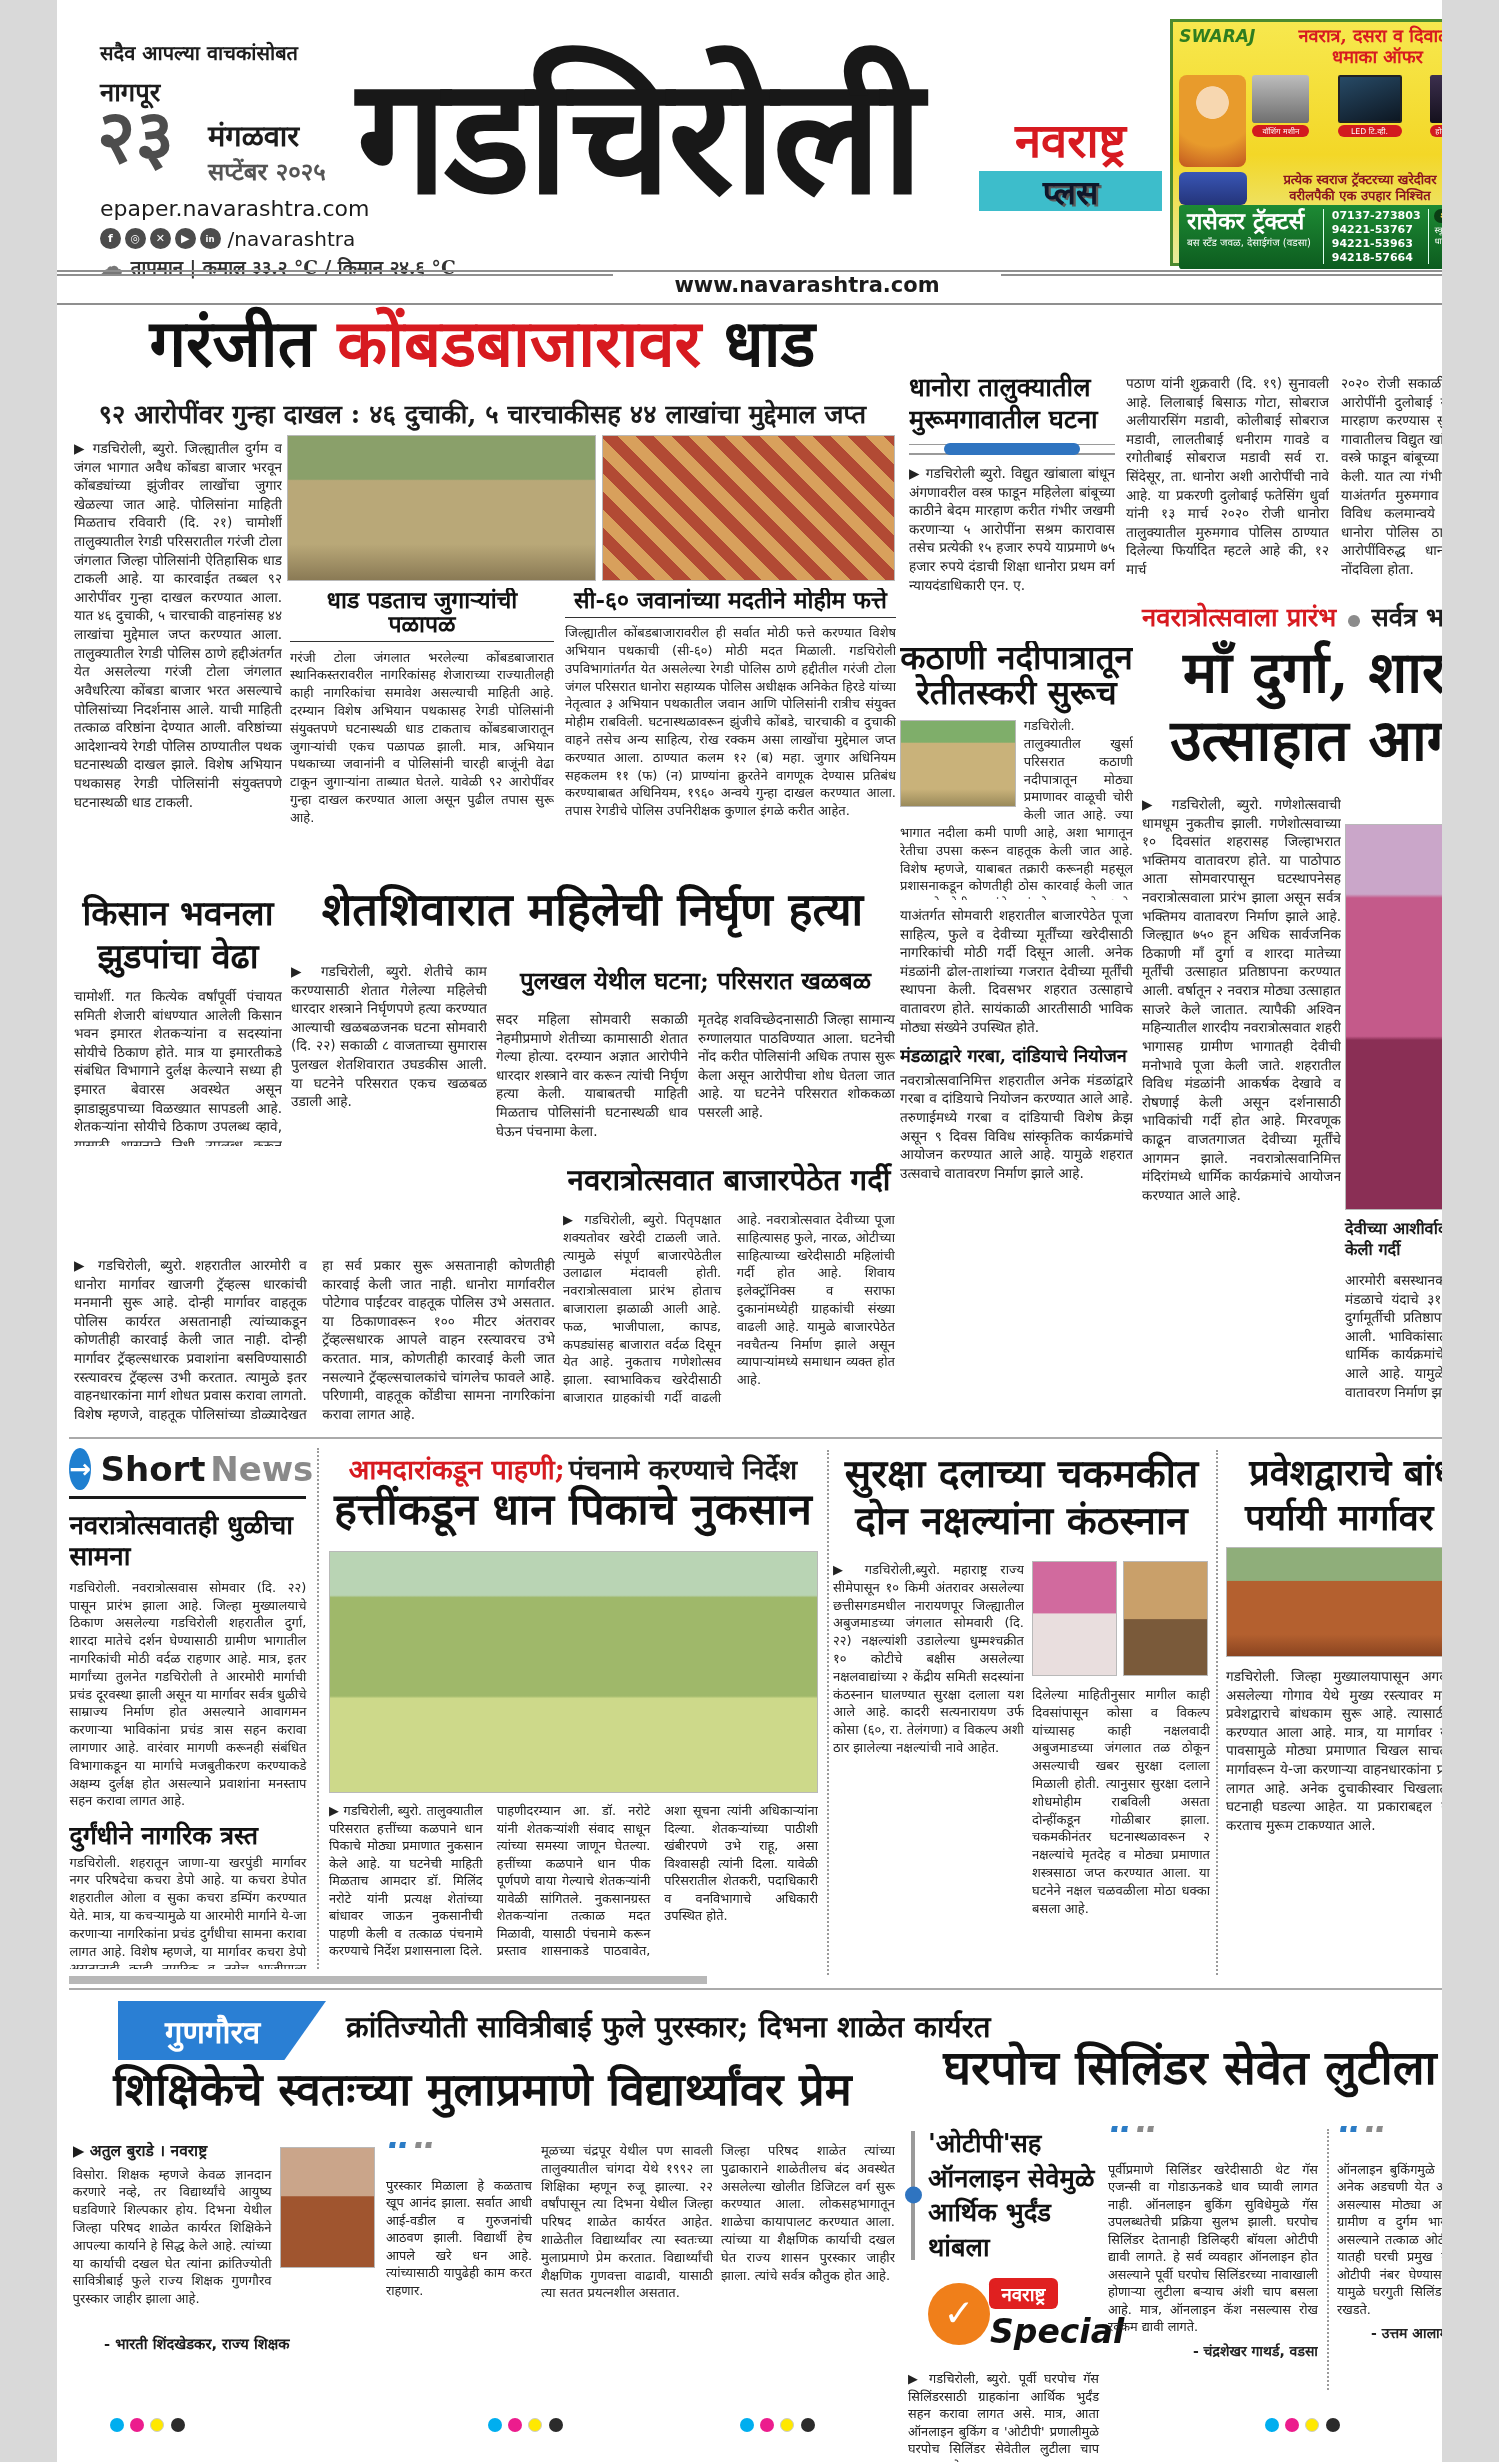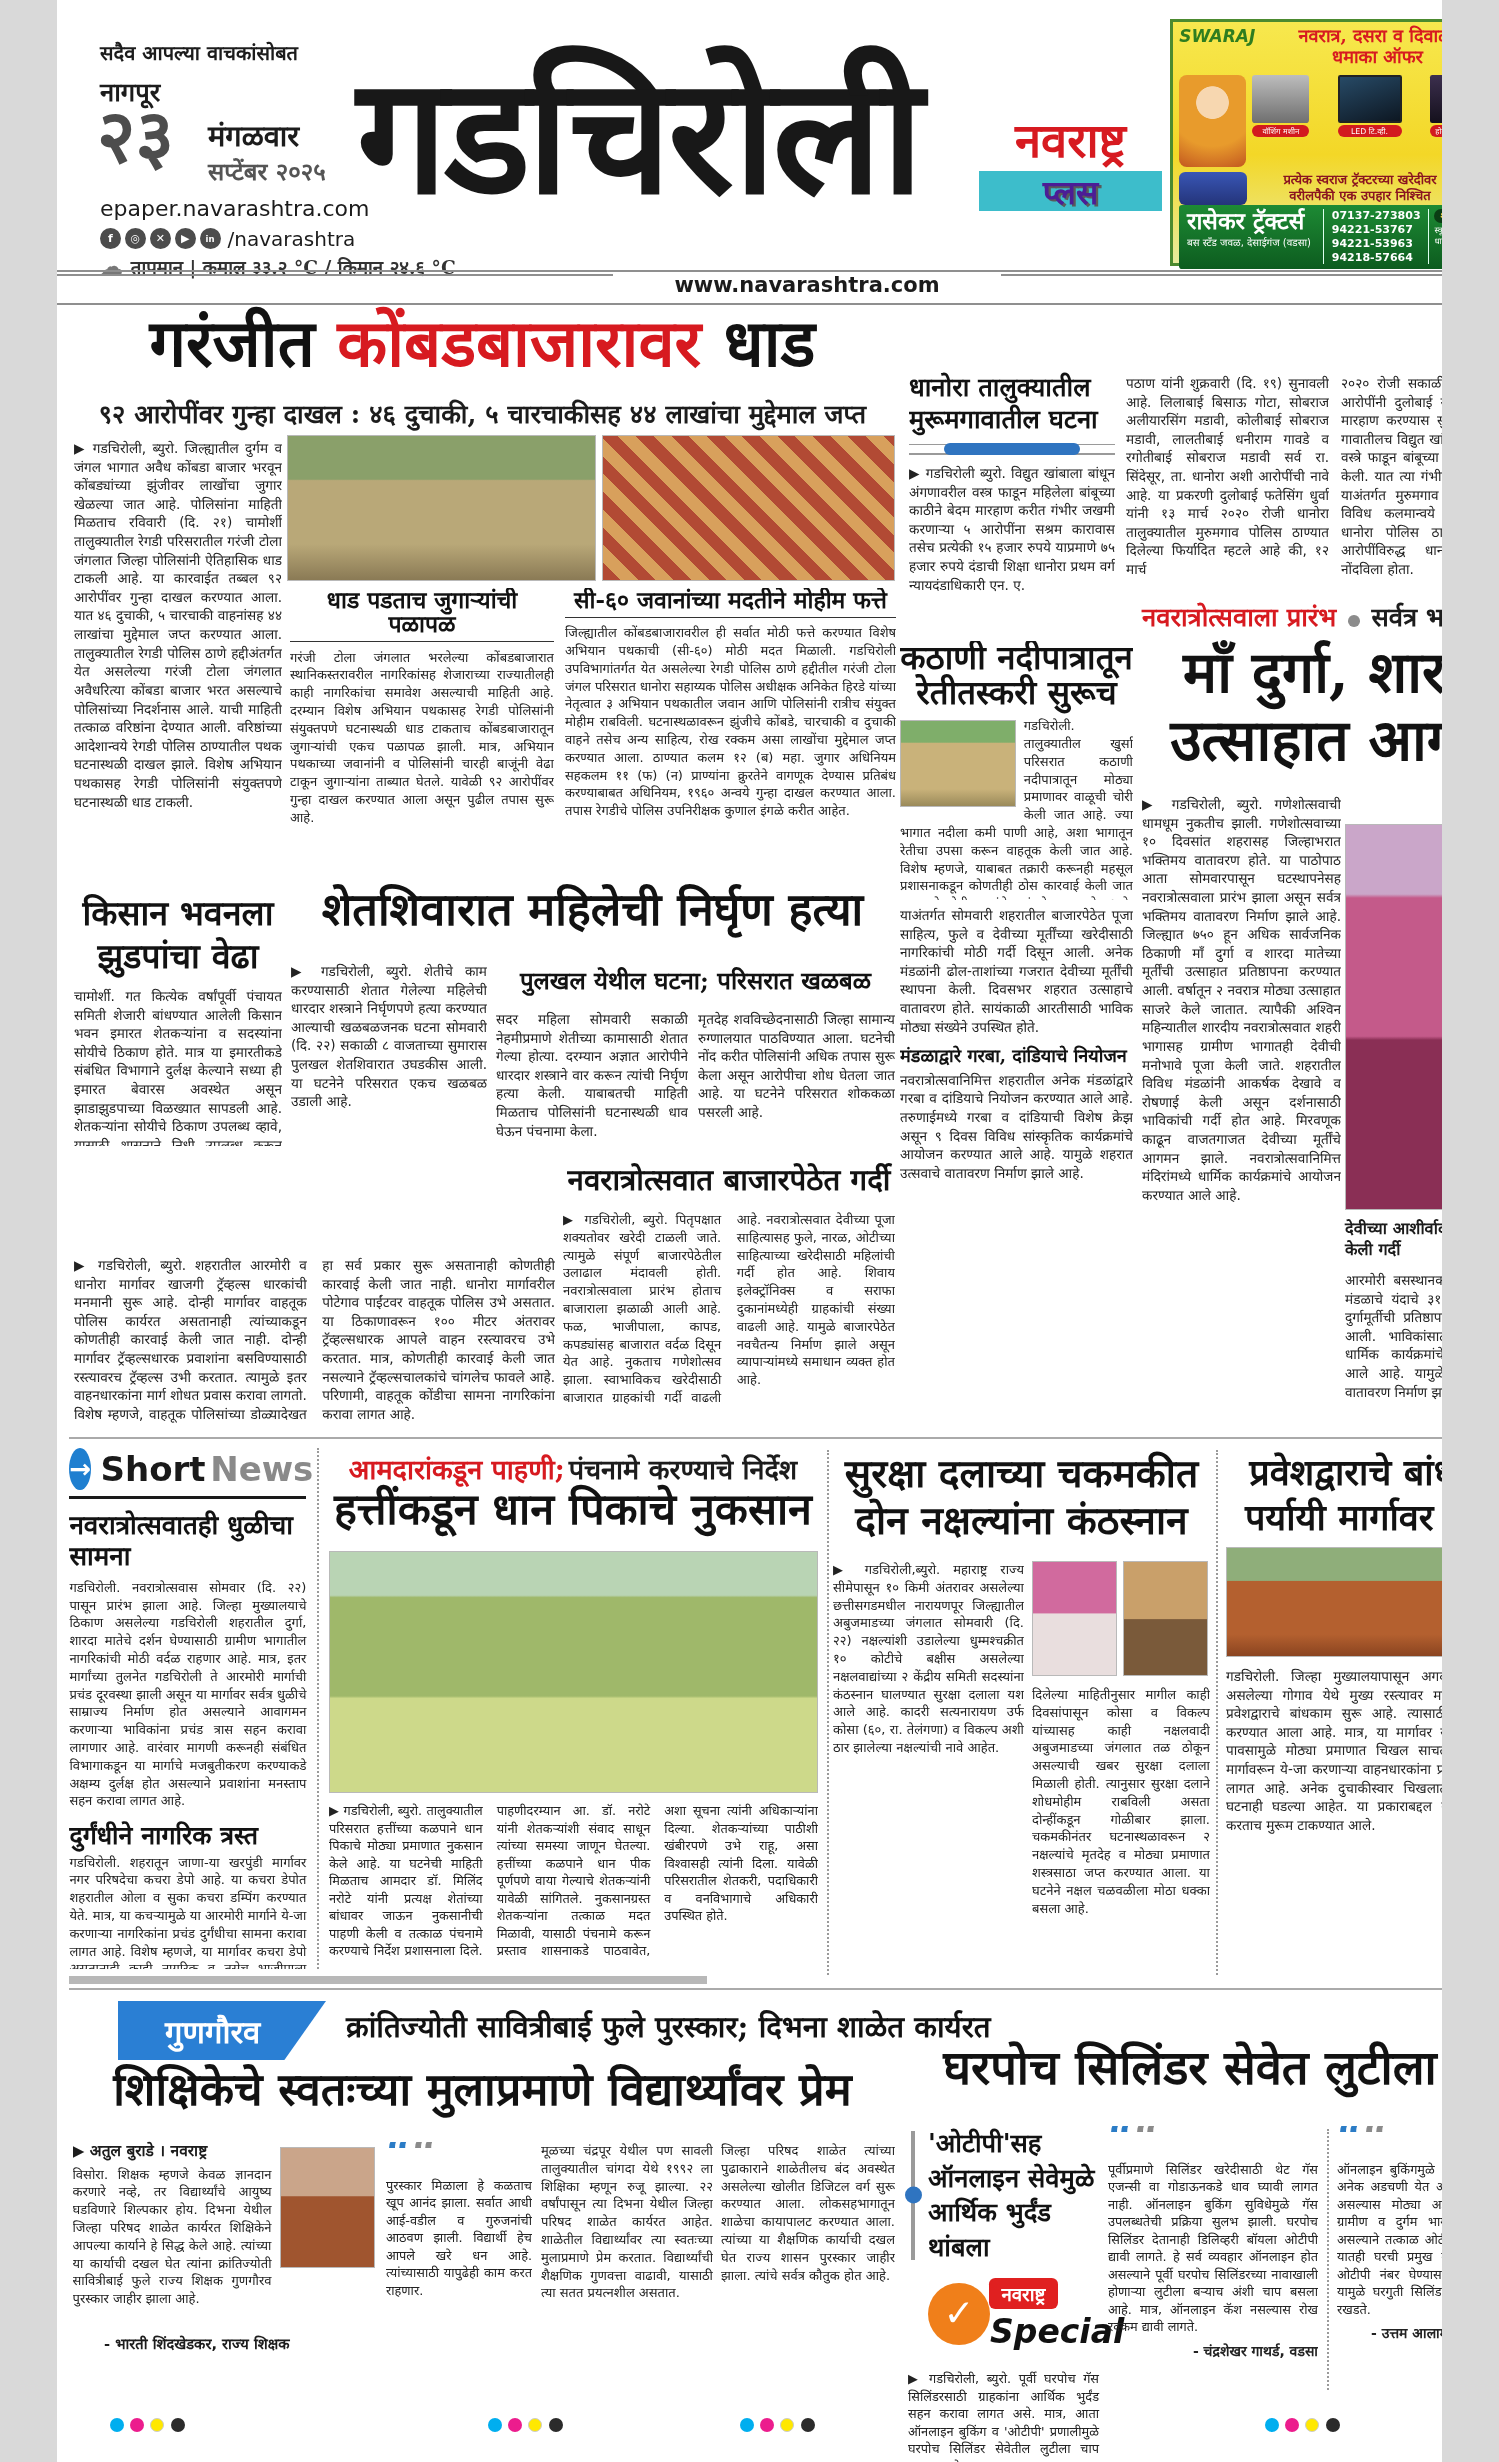--- a/index.html
+++ b/index.html
@@ -51,21 +51,21 @@
   <div class="abs" style="left:43px;top:253px;height:26px;display:flex;align-items:center;gap:7.8px;">
     <span style="font-size:23px;color:#777;">☁</span>
     <span class="serif" style="font-size:18.6px;font-weight:700;color:#333;">तापमान  |  कमाल ३३.२ °C / किमान २४.६ °C</span>
   </div>
 
   <div class="abs serif" style="left:248px;top:14px;width:667px;height:252px;font-size:161px;font-weight:900;letter-spacing:-3.1px;line-height:244px;text-align:center;color:#181818;">गडचिरोली</div>
 
   <div class="abs" style="left:922px;top:115px;width:183px;">
     <div class="serif red" style="font-size:47px;font-weight:800;text-align:center;line-height:1.1;">नवराष्ट्र</div>
     <div style="margin-top:4.7px;background:#3dbdcb;height:40px;display:flex;align-items:center;justify-content:center;">
-      <span class="serif" style="font-size:33px;font-weight:800;color:#4c1d95;text-shadow:2.3px 2.3px 0 #5a5a5a;">प्लस</span>
+      <span class="serif" style="font-size:33px;font-weight:800;color:#0f172a;text-shadow:2.3px 2.3px 0 #5a5a5a;">प्लस</span>
     </div>
   </div>
 
   <div class="abs adbox" style="left:1113px;top:18.6px;width:380px;height:247px;padding:4.7px 6.2px;display:flex;flex-direction:column;">
     <div style="display:flex;align-items:flex-start;gap:6.2px;">
       <div style="font-size:17px;font-weight:800;font-style:italic;color:#2f7d1f;">SWARAJ</div>
       <div class="serif red ctr" style="flex:1;font-weight:800;font-size:18px;line-height:1.15;">
         <div>नवरात्र, दसरा व दिवाळी</div>
         <div>धमाका ऑफर</div>
       </div>

